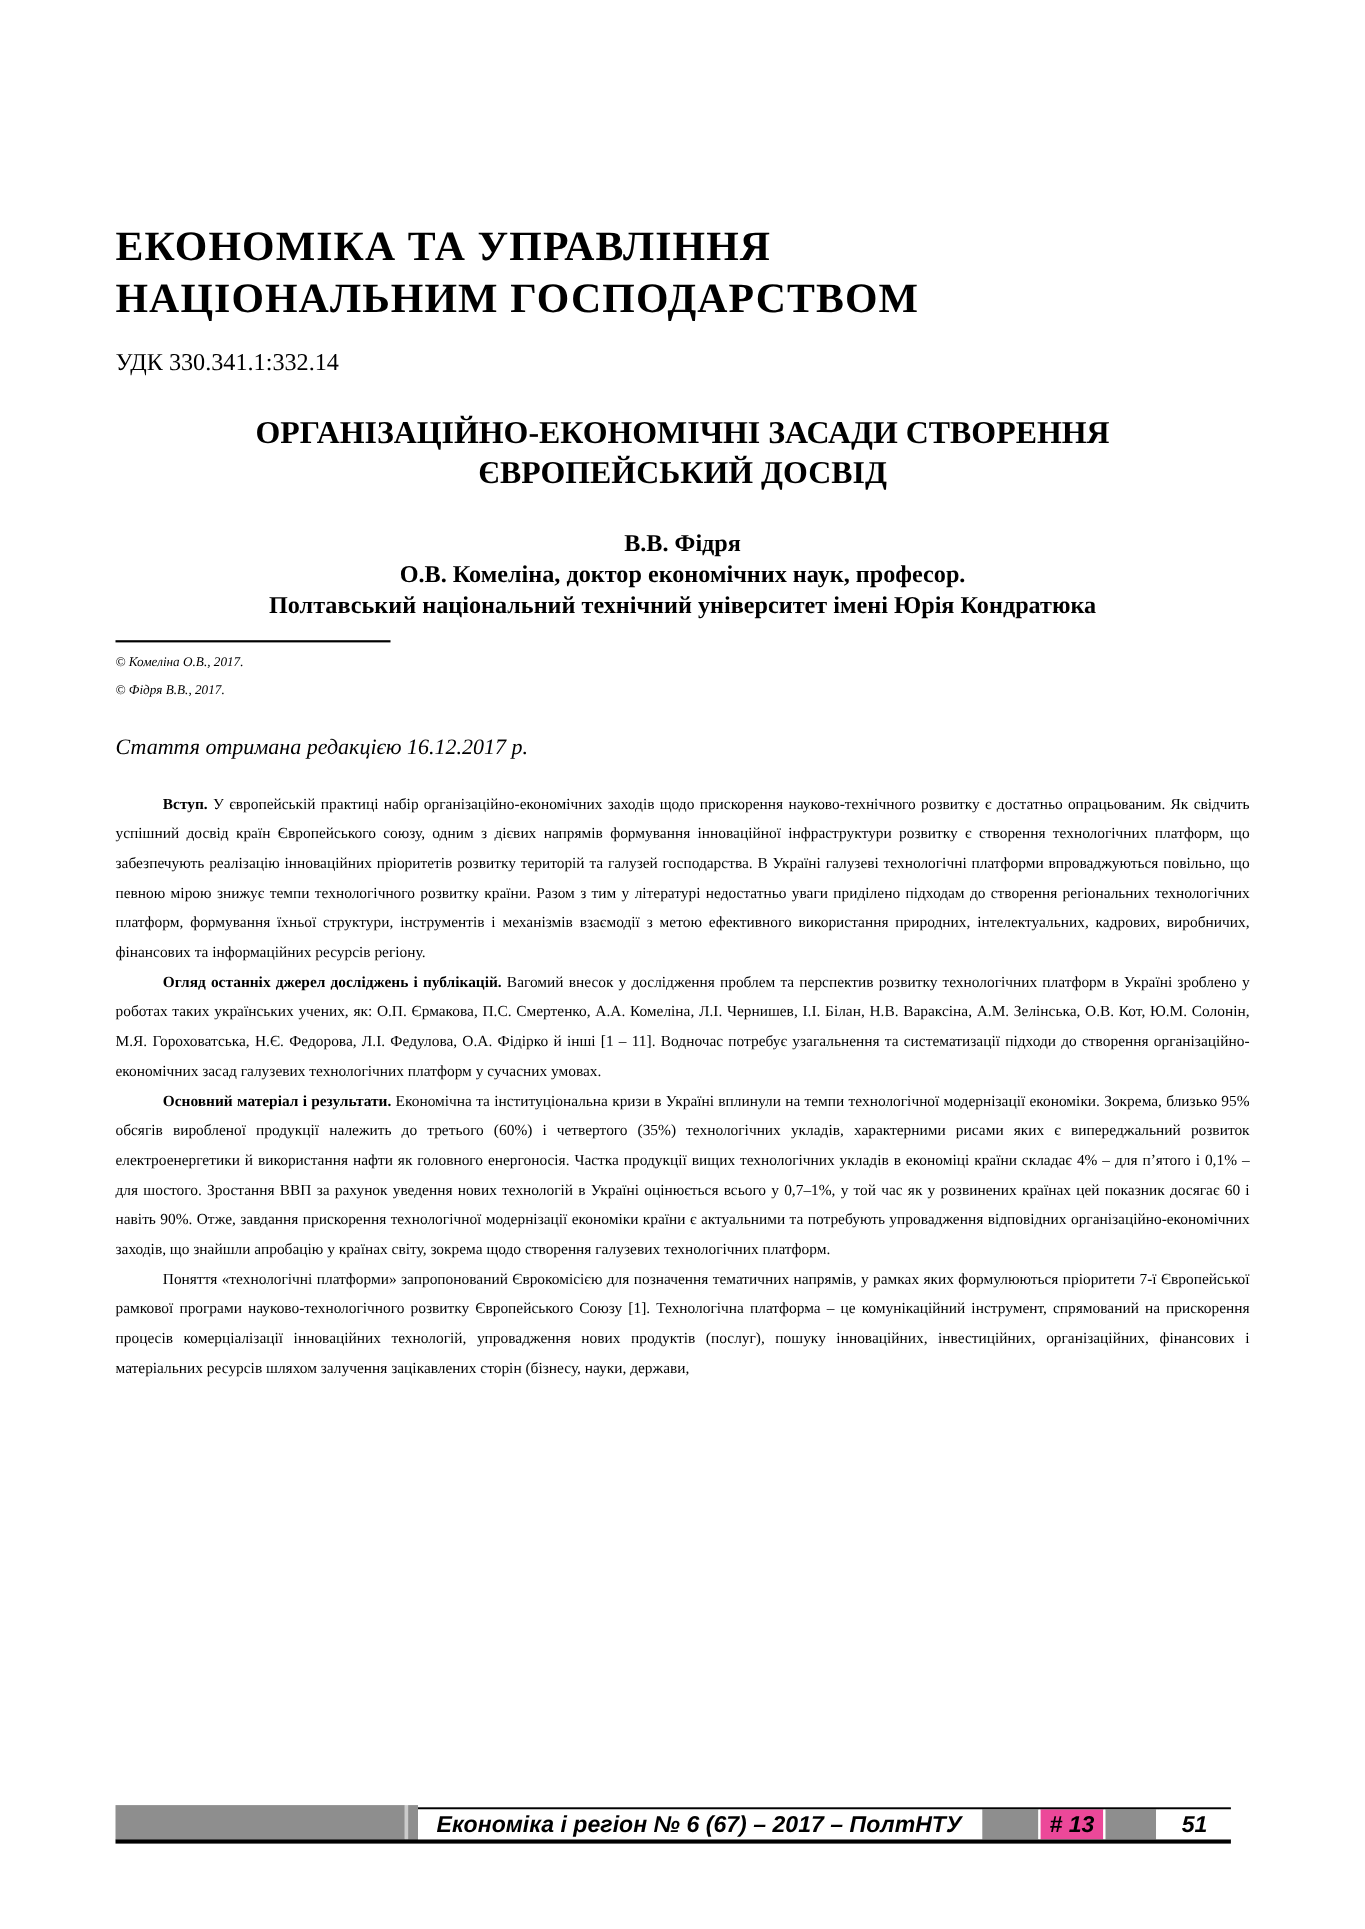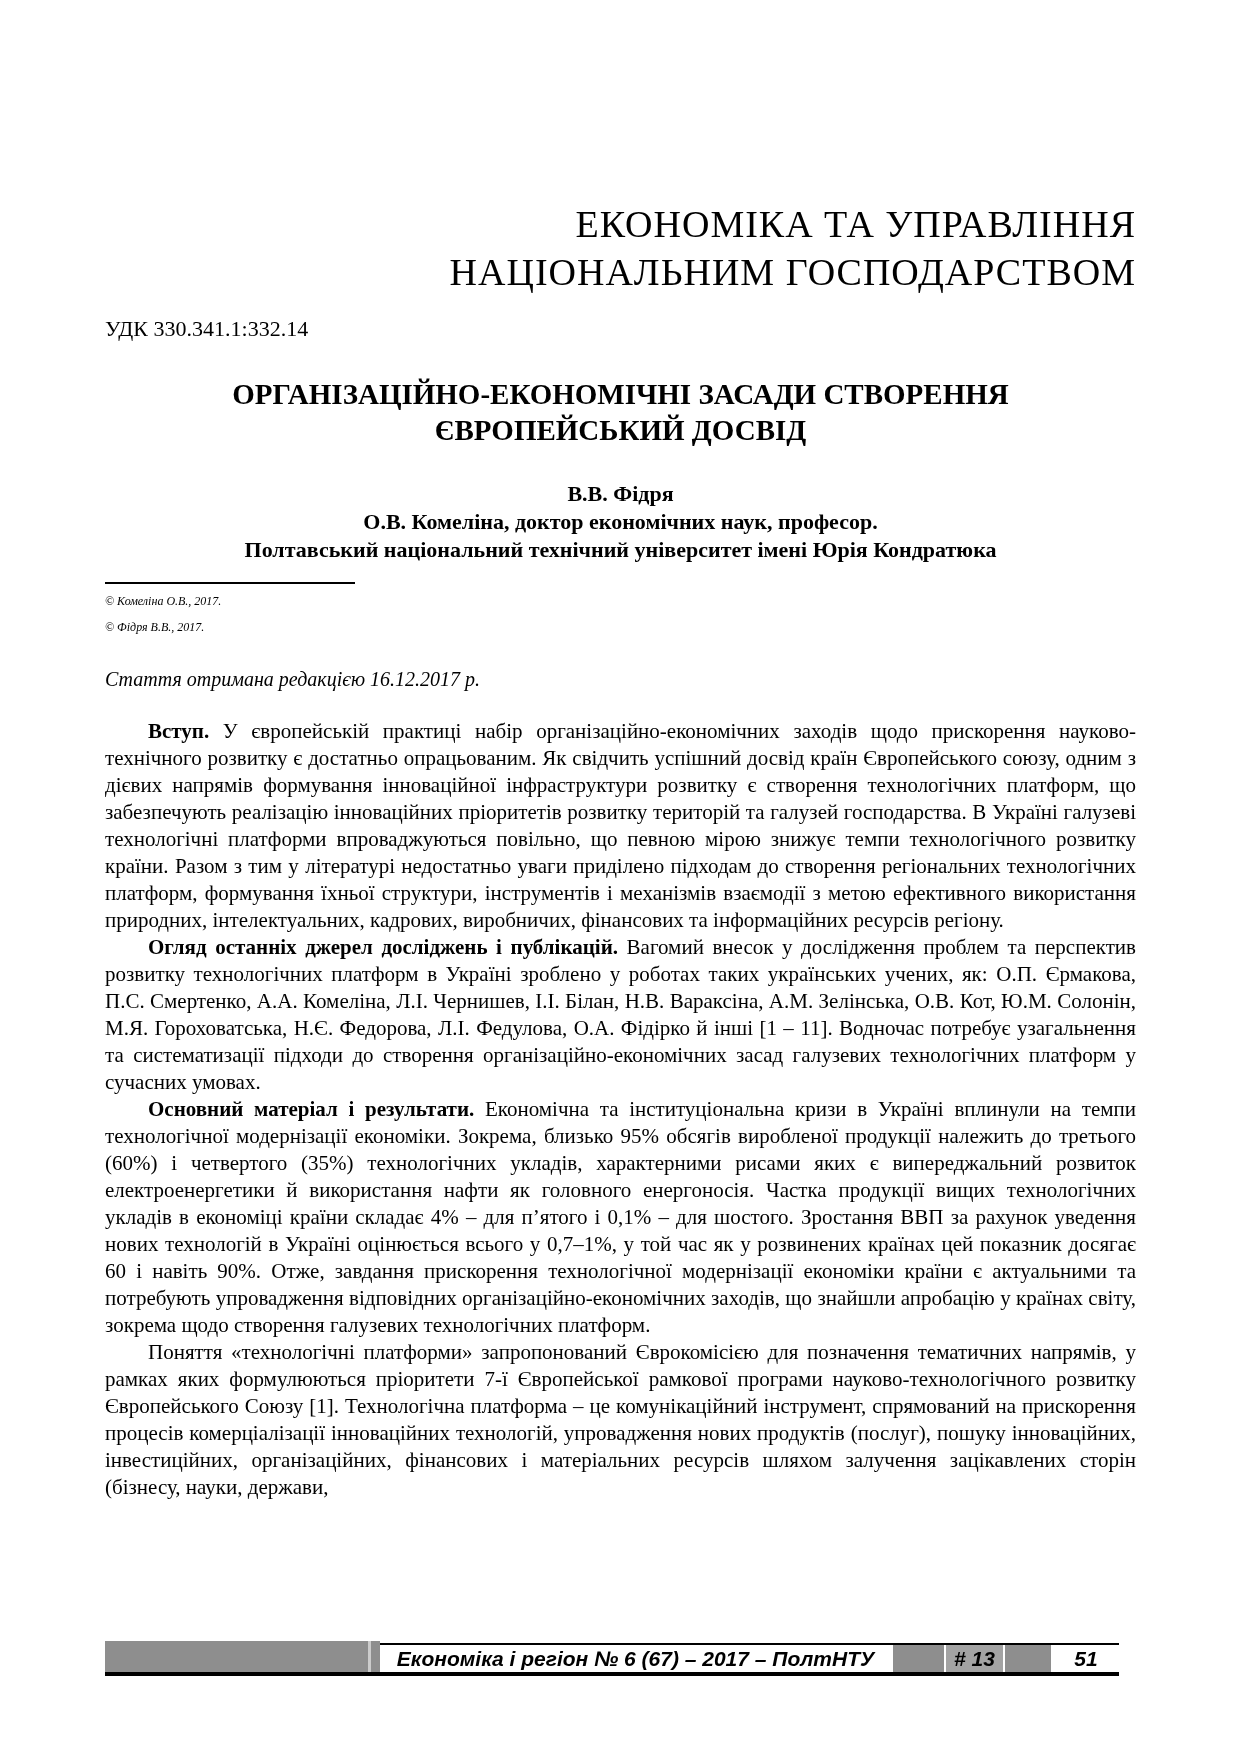--- a/index.html
+++ b/index.html
@@ -16,22 +16,22 @@
     position: absolute;
     left: 105px;
     top: 0;
     width: 1031px;
     padding-top: 200px;
   }
   .section-title {
     margin: 0;
     font-size: 38px;
     line-height: 48px;
-    font-weight: normal;
-    text-align: right;
+    font-weight: bold;
+    text-align: left;
     letter-spacing: 1px;
   }
   .udc {
     margin-top: 20px;
     font-size: 22px;
     line-height: 26px;
   }
   .article-title {
     margin: 34px 0 0 0;
     font-size: 29px;
@@ -59,21 +59,21 @@
     margin-bottom: 4px;
   }
   .received {
     margin-top: 26px;
     font-style: italic;
     font-size: 20px;
     line-height: 26px;
   }
   .body-text {
     margin-top: 26px;
-    font-size: 21px;
+    font-size: 14px;
     line-height: 27px;
     text-align: justify;
     font-family: Liberation Serif, serif;
   }
   .body-text p { margin: 0; text-indent: 43px; }
   .lead { font-weight: bold; }
 
   .footer {
     position: absolute;
     left: 105px;
@@ -99,21 +99,21 @@
     font-style: italic;
     font-weight: bold;
     font-size: 21px;
     line-height: 27px;
     text-align: center;
     white-space: nowrap;
   }
   .f-journal { width: 511px; background: #ffffff; }
   .f-gap     { width: 2px;  background: #ffffff; }
   .f-gray-a  { width: 51px; background: #8e8e8e; }
-  .f-issue   { width: 57px; background: #a3a3a3; }
+  .f-issue   { width: 57px; background: #ec4899; }
   .f-gray-b  { width: 46px; background: #8e8e8e; }
   .f-pageno  { flex: 1;     background: #ffffff; }
 </style>
 </head>
 <body>
 
 <div class="page">
   <div class="content">
 
     <h1 class="section-title">

